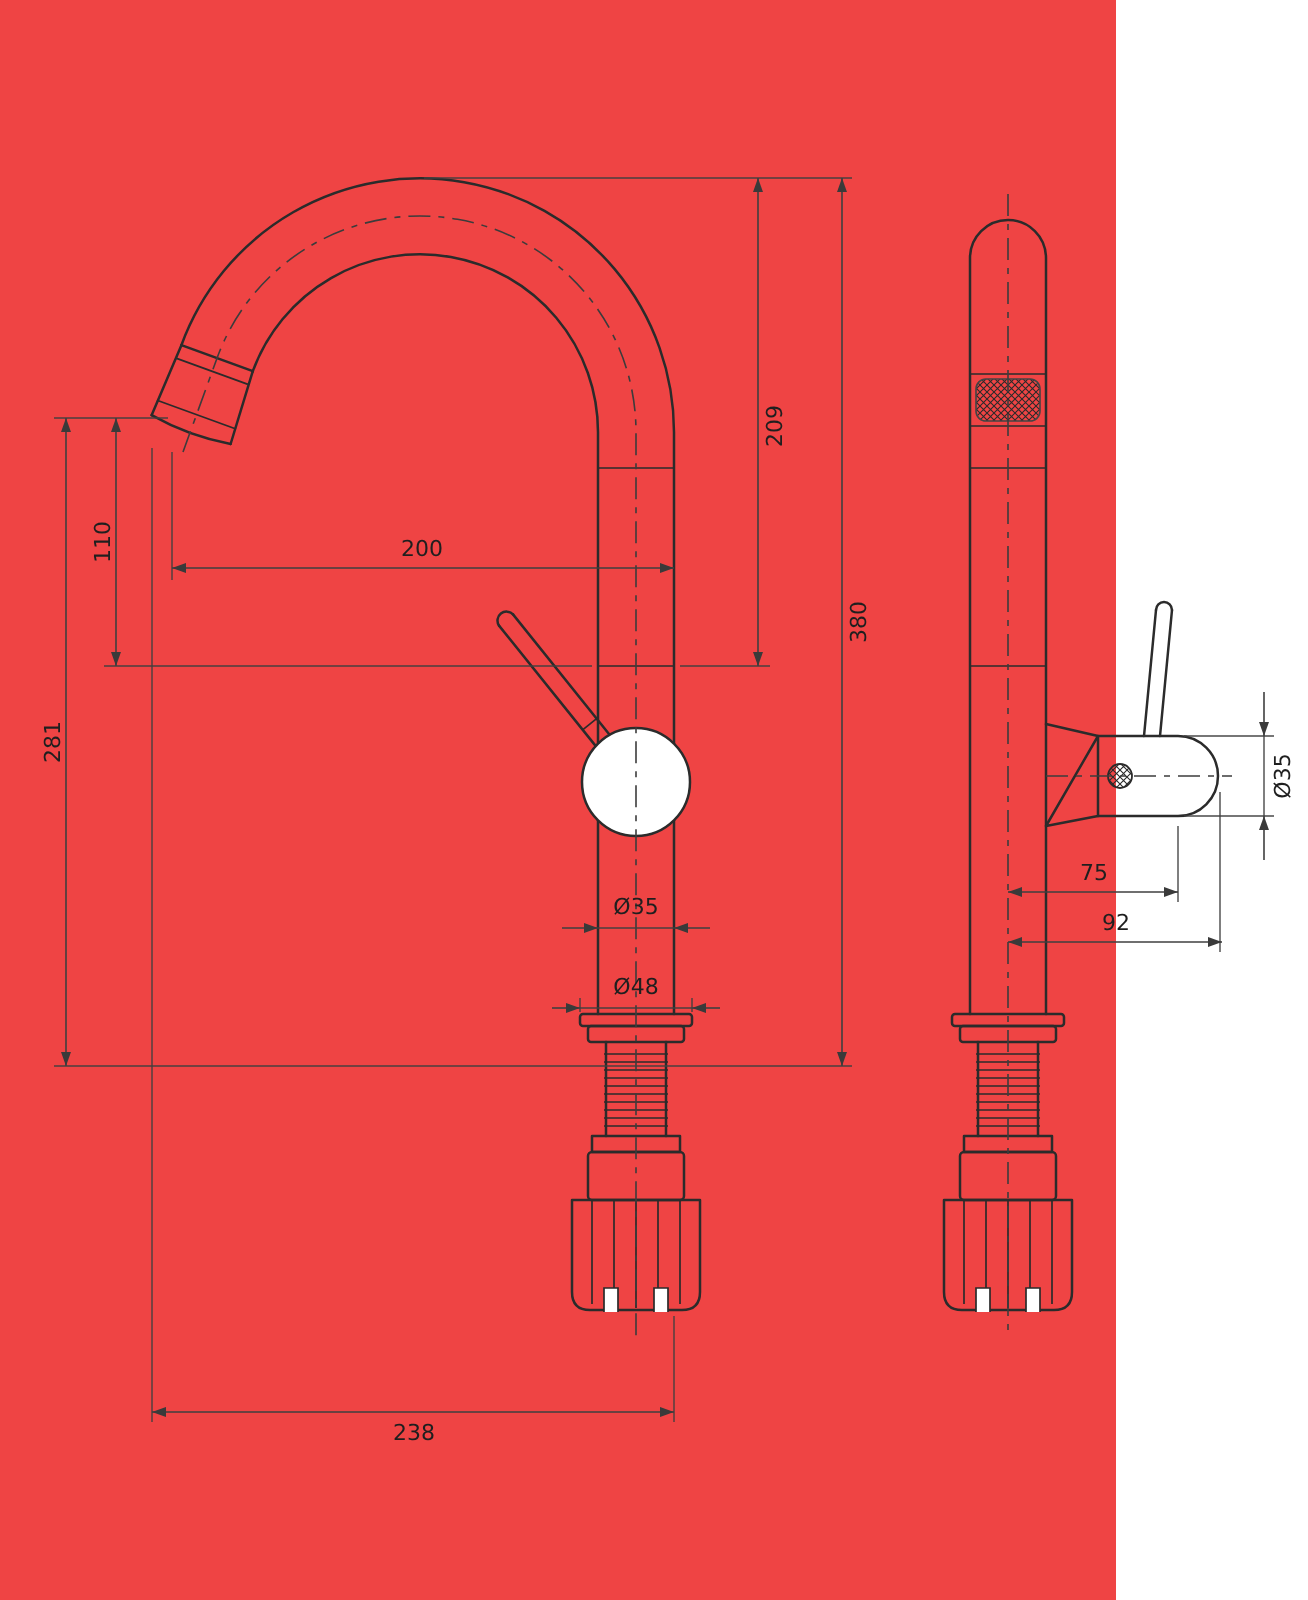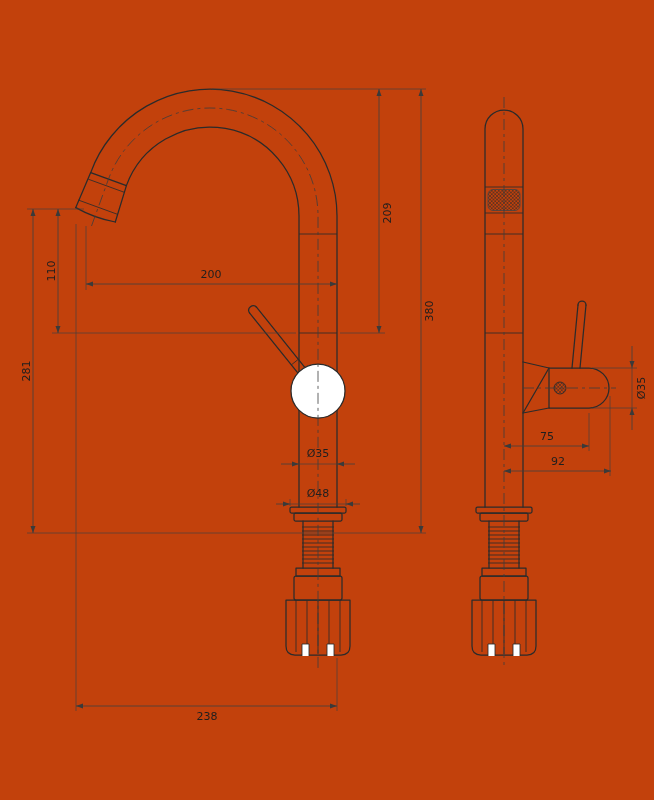--- a/index.html
+++ b/index.html
@@ -1,16 +1,16 @@
 <!DOCTYPE html>
 <html><head>
 <meta charset="utf-8">
 <style>
   html,body{margin:0;padding:0;background:#ffffff}
-  .stage{width:654px;height:800px;background:#c2410c;position:relative}
+  .stage{width:558px;height:800px;background:#ef4444;position:relative}
   svg{display:block}
   .o{fill:none;stroke-width:1.25;stroke-linecap:round;stroke-linejoin:round}
   .t{fill:none;stroke-width:0.85}
   .cl{fill:none;stroke:#3c3c3c;stroke-width:0.8;stroke-dasharray:11 4 3 4}
   .dim{fill:none;stroke-width:0.8}
   .ext{fill:none;stroke-width:0.7;opacity:0.95}
   .dimtxt{font-family:"DejaVu Sans","Liberation Sans",sans-serif;font-size:11px;fill:#1f1f1f;stroke:none}
   .wfill{fill:#ffffff}
 </style>
 </head>

